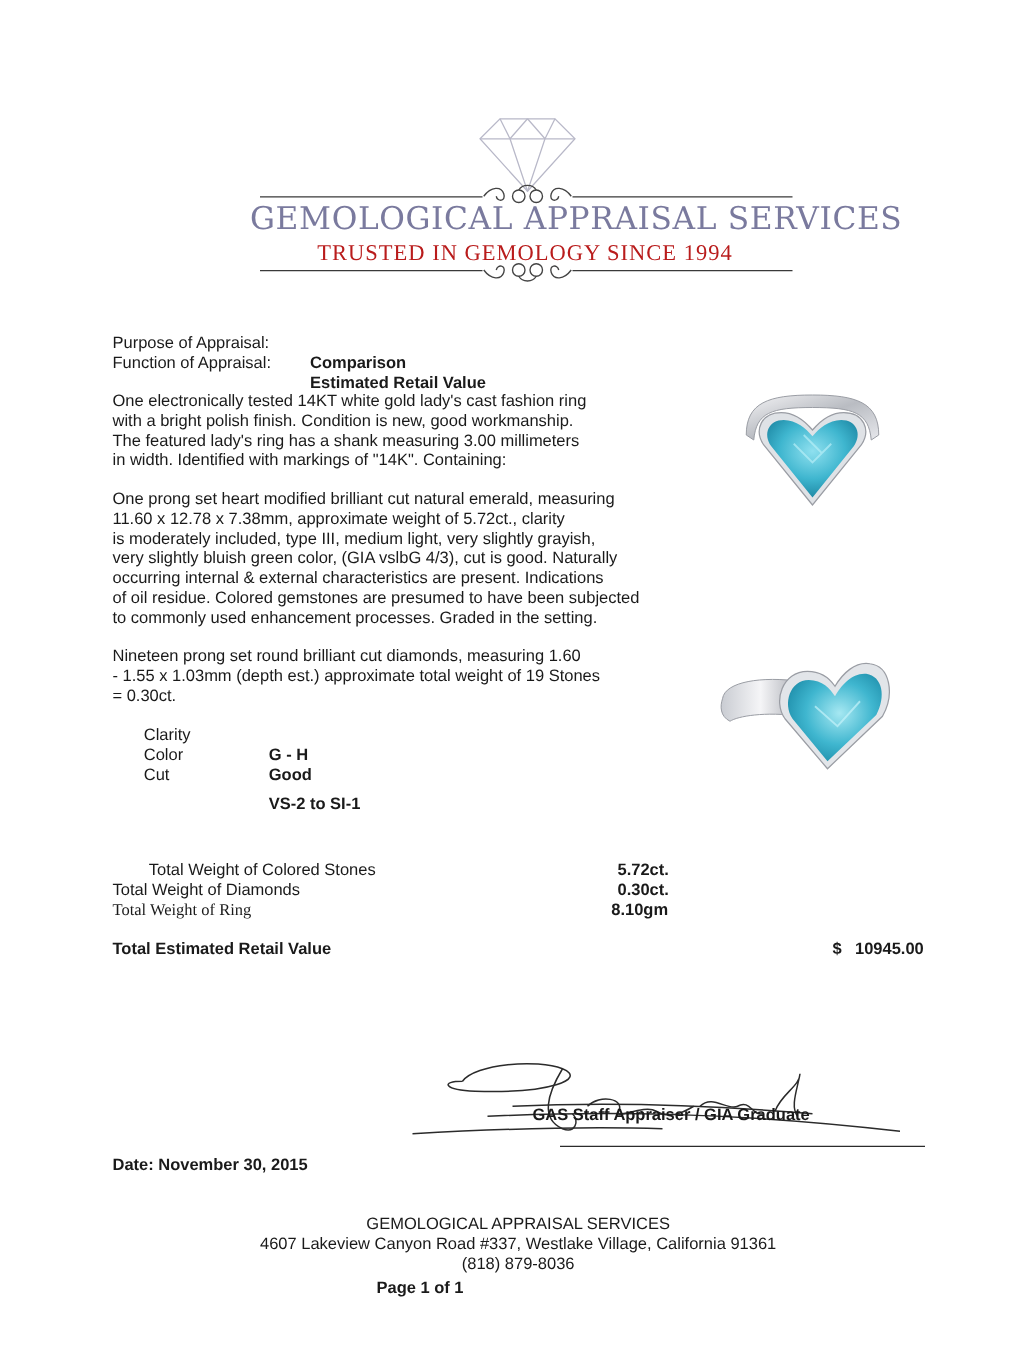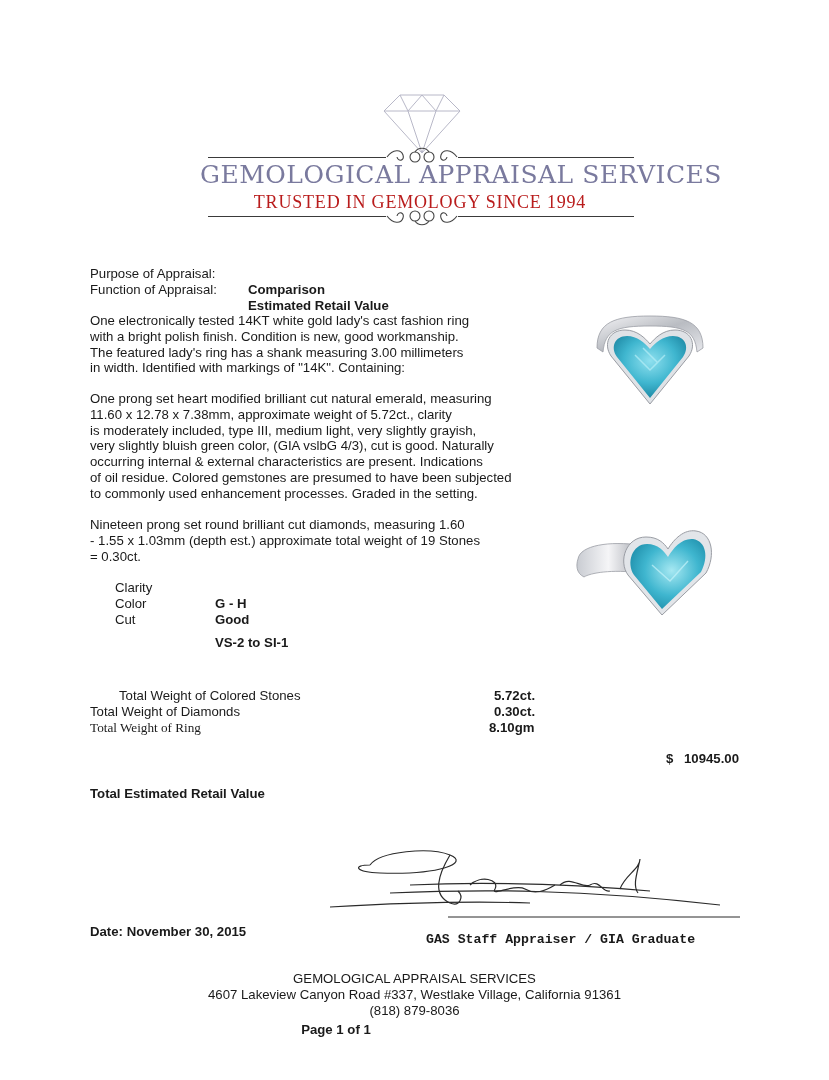--- a/index.html
+++ b/index.html
@@ -139,37 +139,37 @@
   <path d="M82,50 L100,66 L118,46" stroke="#c4f2f9" stroke-width="1.5" fill="none" opacity="0.7"></path>
 </svg>
 
 <div class="abs txt" style="left:90px; top:688px;margin-left:29px;">Total Weight of Colored Stones</div>
 <div class="abs txt b" style="left:494px; top:688px;text-align:center;">5.72ct.</div>
 <div class="abs txt" style="left:90px; top:704px;">Total Weight of Diamonds</div>
 <div class="abs txt b" style="left:494px; top:704px;">0.30ct.</div>
 <div class="abs txt" style="left:90px; top:720px;font-family:Liberation Serif, serif;">Total Weight of Ring</div>
 <div class="abs txt b" style="left:489px; top:720px;text-align:center;">8.10gm</div>
 
-<div class="abs txt b" style="left:90px; top:751px;margin-top:35px;">Total Estimated Retail Value</div>
+<div class="abs txt b" style="left:90px; top:751px;">Total Estimated Retail Value</div>
 <div class="abs txt b" style="left:666px; top:751px;">$</div>
 <div class="abs txt b" style="left:684px; top:751px;">10945.00</div>
 
 <svg class="abs sig" viewBox="0 0 420 75">
   <g fill="none" stroke="#2b2b2b" stroke-width="1.2">
     <path d="M10,62 C80,58 150,56 210,58"></path>
     <path d="M50,20 C60,6 110,2 130,10 C150,18 120,30 60,28 C35,27 32,20 50,20"></path>
     <path d="M130,10 C118,30 112,50 130,58 C140,62 144,52 138,46"></path>
     <path d="M150,40 C160,30 180,34 175,44 C170,52 195,38 205,44 C215,50 225,46 235,40"></path>
     <path d="M240,40 C250,30 262,44 270,40 C280,34 282,48 290,46"></path>
     <path d="M300,44 C305,30 320,24 320,14 C318,26 312,40 318,48"></path>
     <path d="M70,48 C160,44 260,44 400,60"></path>
     <path d="M90,40 C180,36 260,40 330,46"></path>
   </g>
   <line x1="128" y1="72" x2="420" y2="72" stroke="#2b2b2b" stroke-width="1"></line>
 </svg>
 
 <div class="abs txt b" style="left:90px; top:924px;">Date: November 30, 2015</div>
-<div class="abs txt b" style="left:426px; top:932px;font-family:Liberation Mono, monospace;">GAS Staff Appraiser / GIA Graduate</div>
+<div class="abs txt b" style="left:426px; top:884px;">GAS Staff Appraiser / GIA Graduate</div>
 
 <div class="abs txt center" style="left:0; width:829px; top:971px;">GEMOLOGICAL APPRAISAL SERVICES</div>
 <div class="abs txt center" style="left:0; width:829px; top:987px;">4607 Lakeview Canyon Road #337, Westlake Village, California 91361</div>
 <div class="abs txt center" style="left:0; width:829px; top:1003px;">(818) 879-8036</div>
 <div class="abs txt b center" style="left:0; width:672px; top:1022px;">Page 1 of 1</div>
 
 </body></html>

